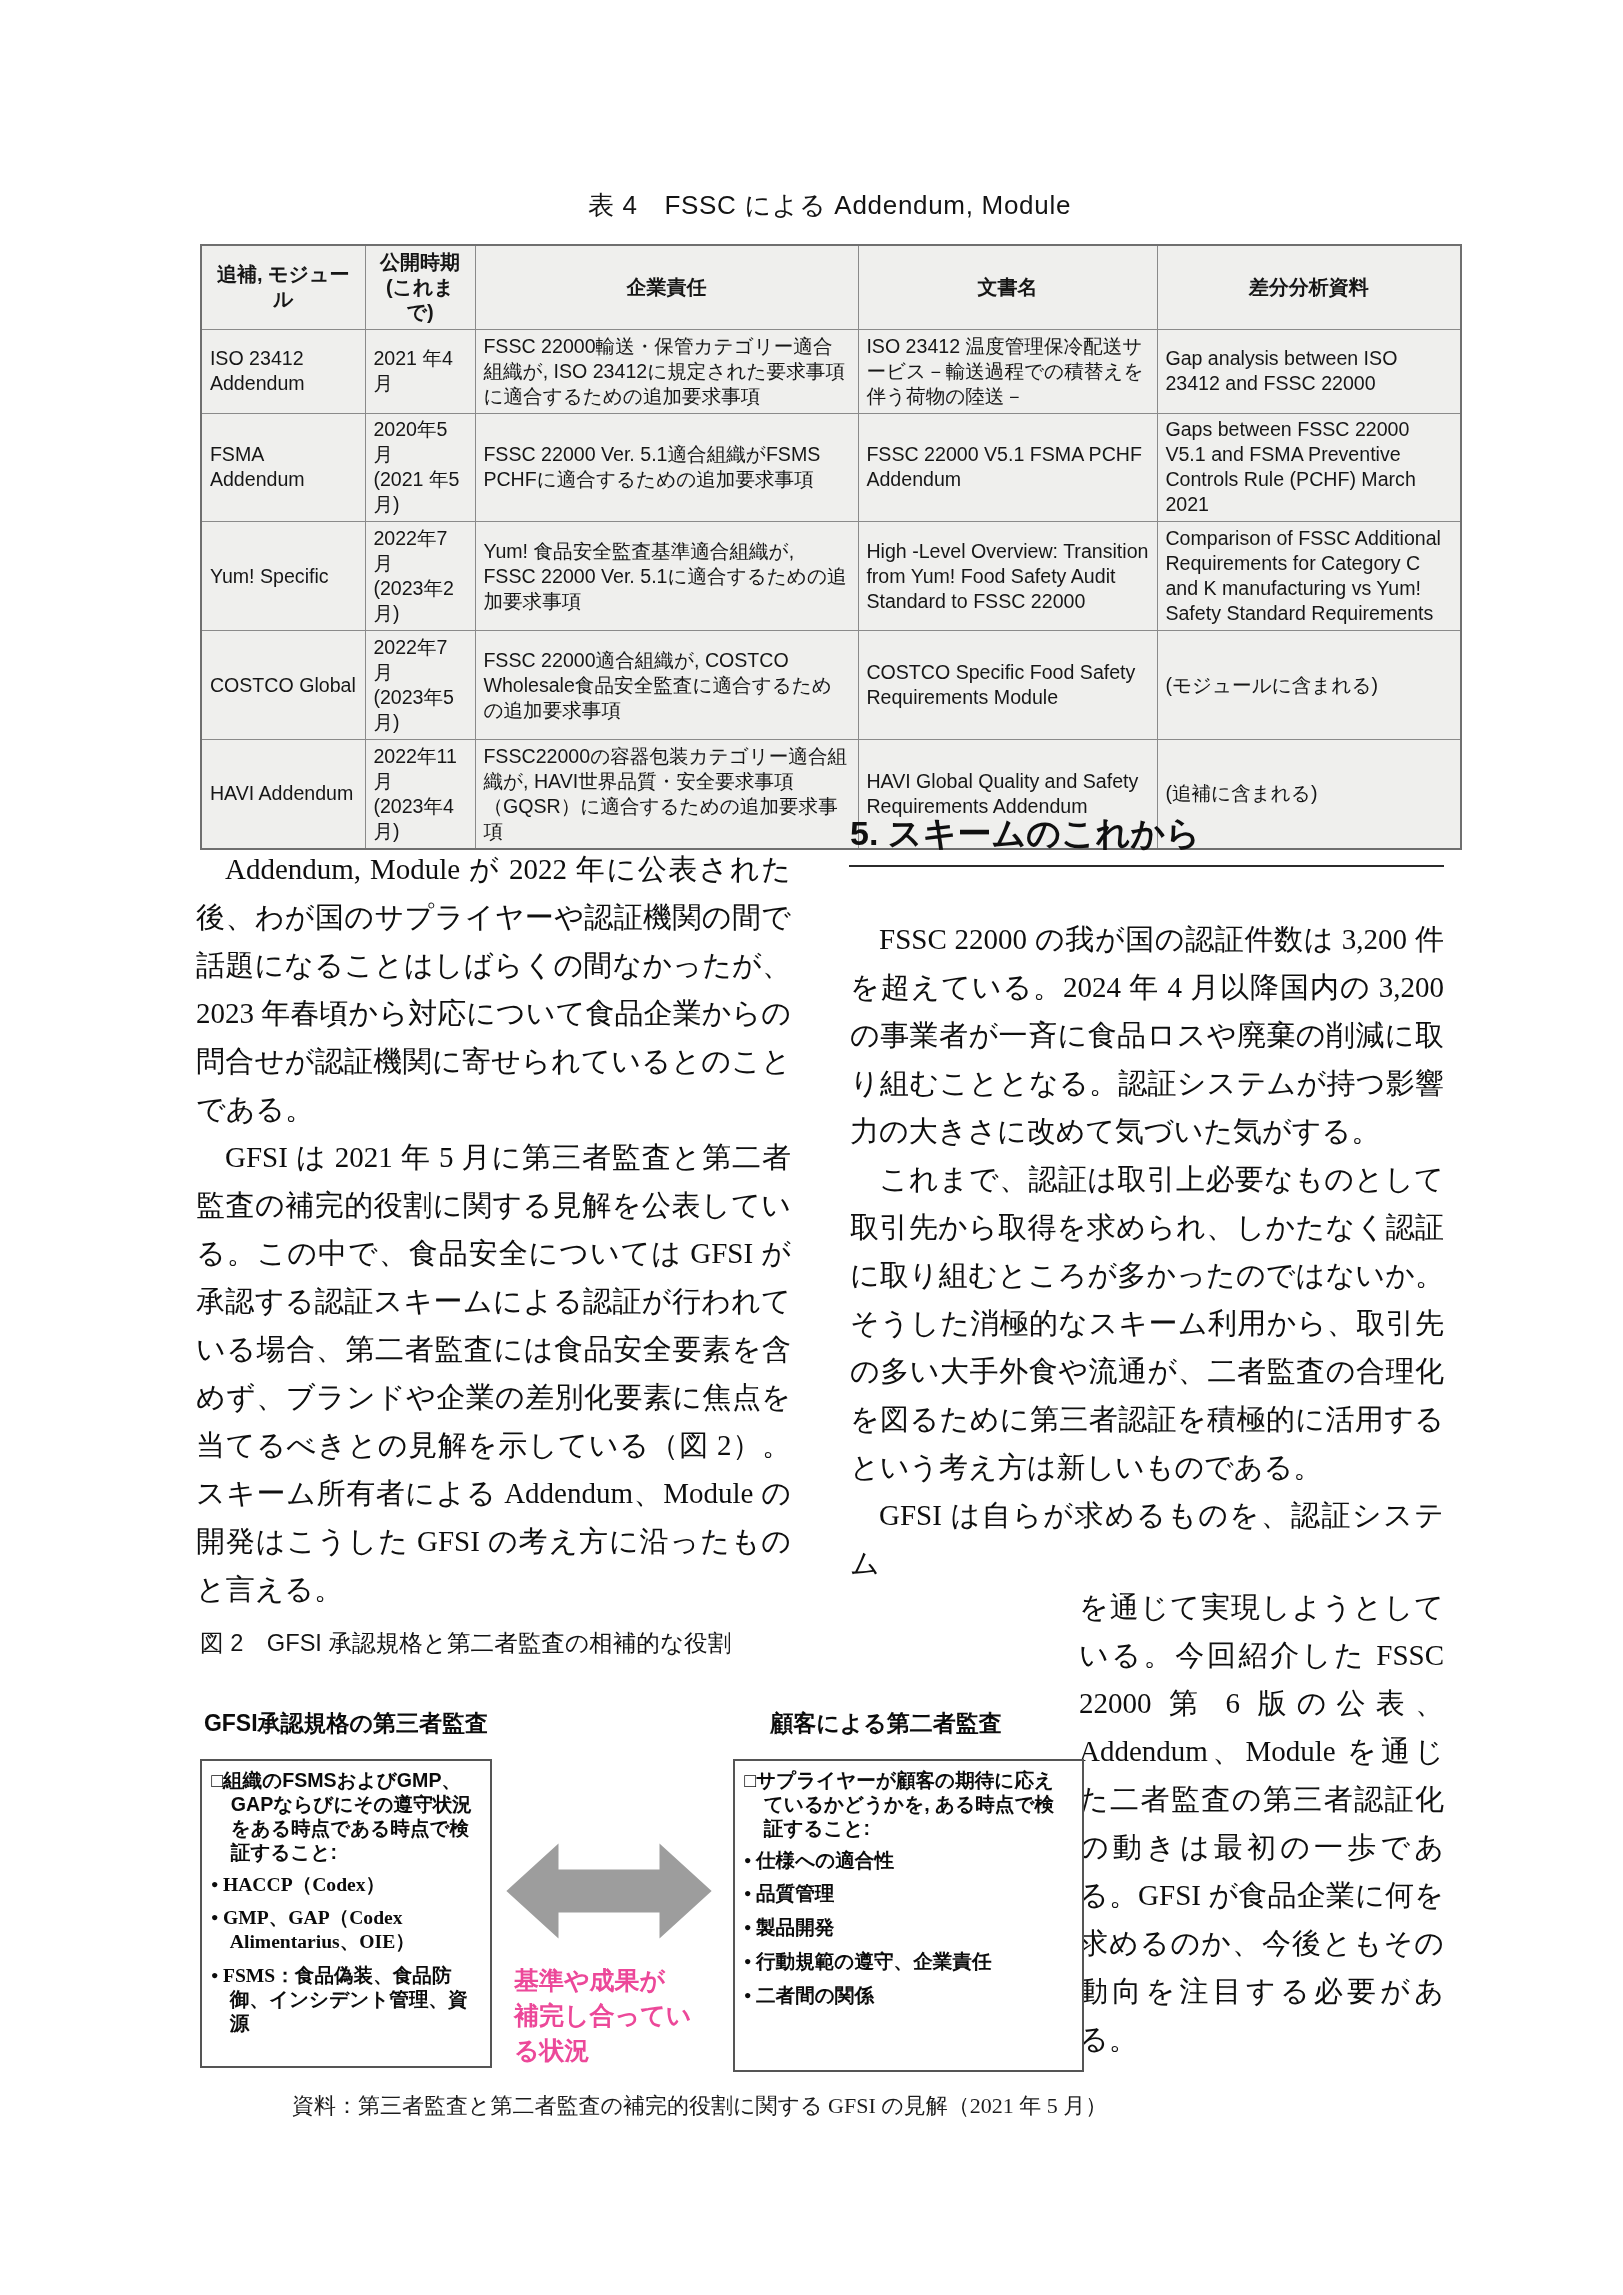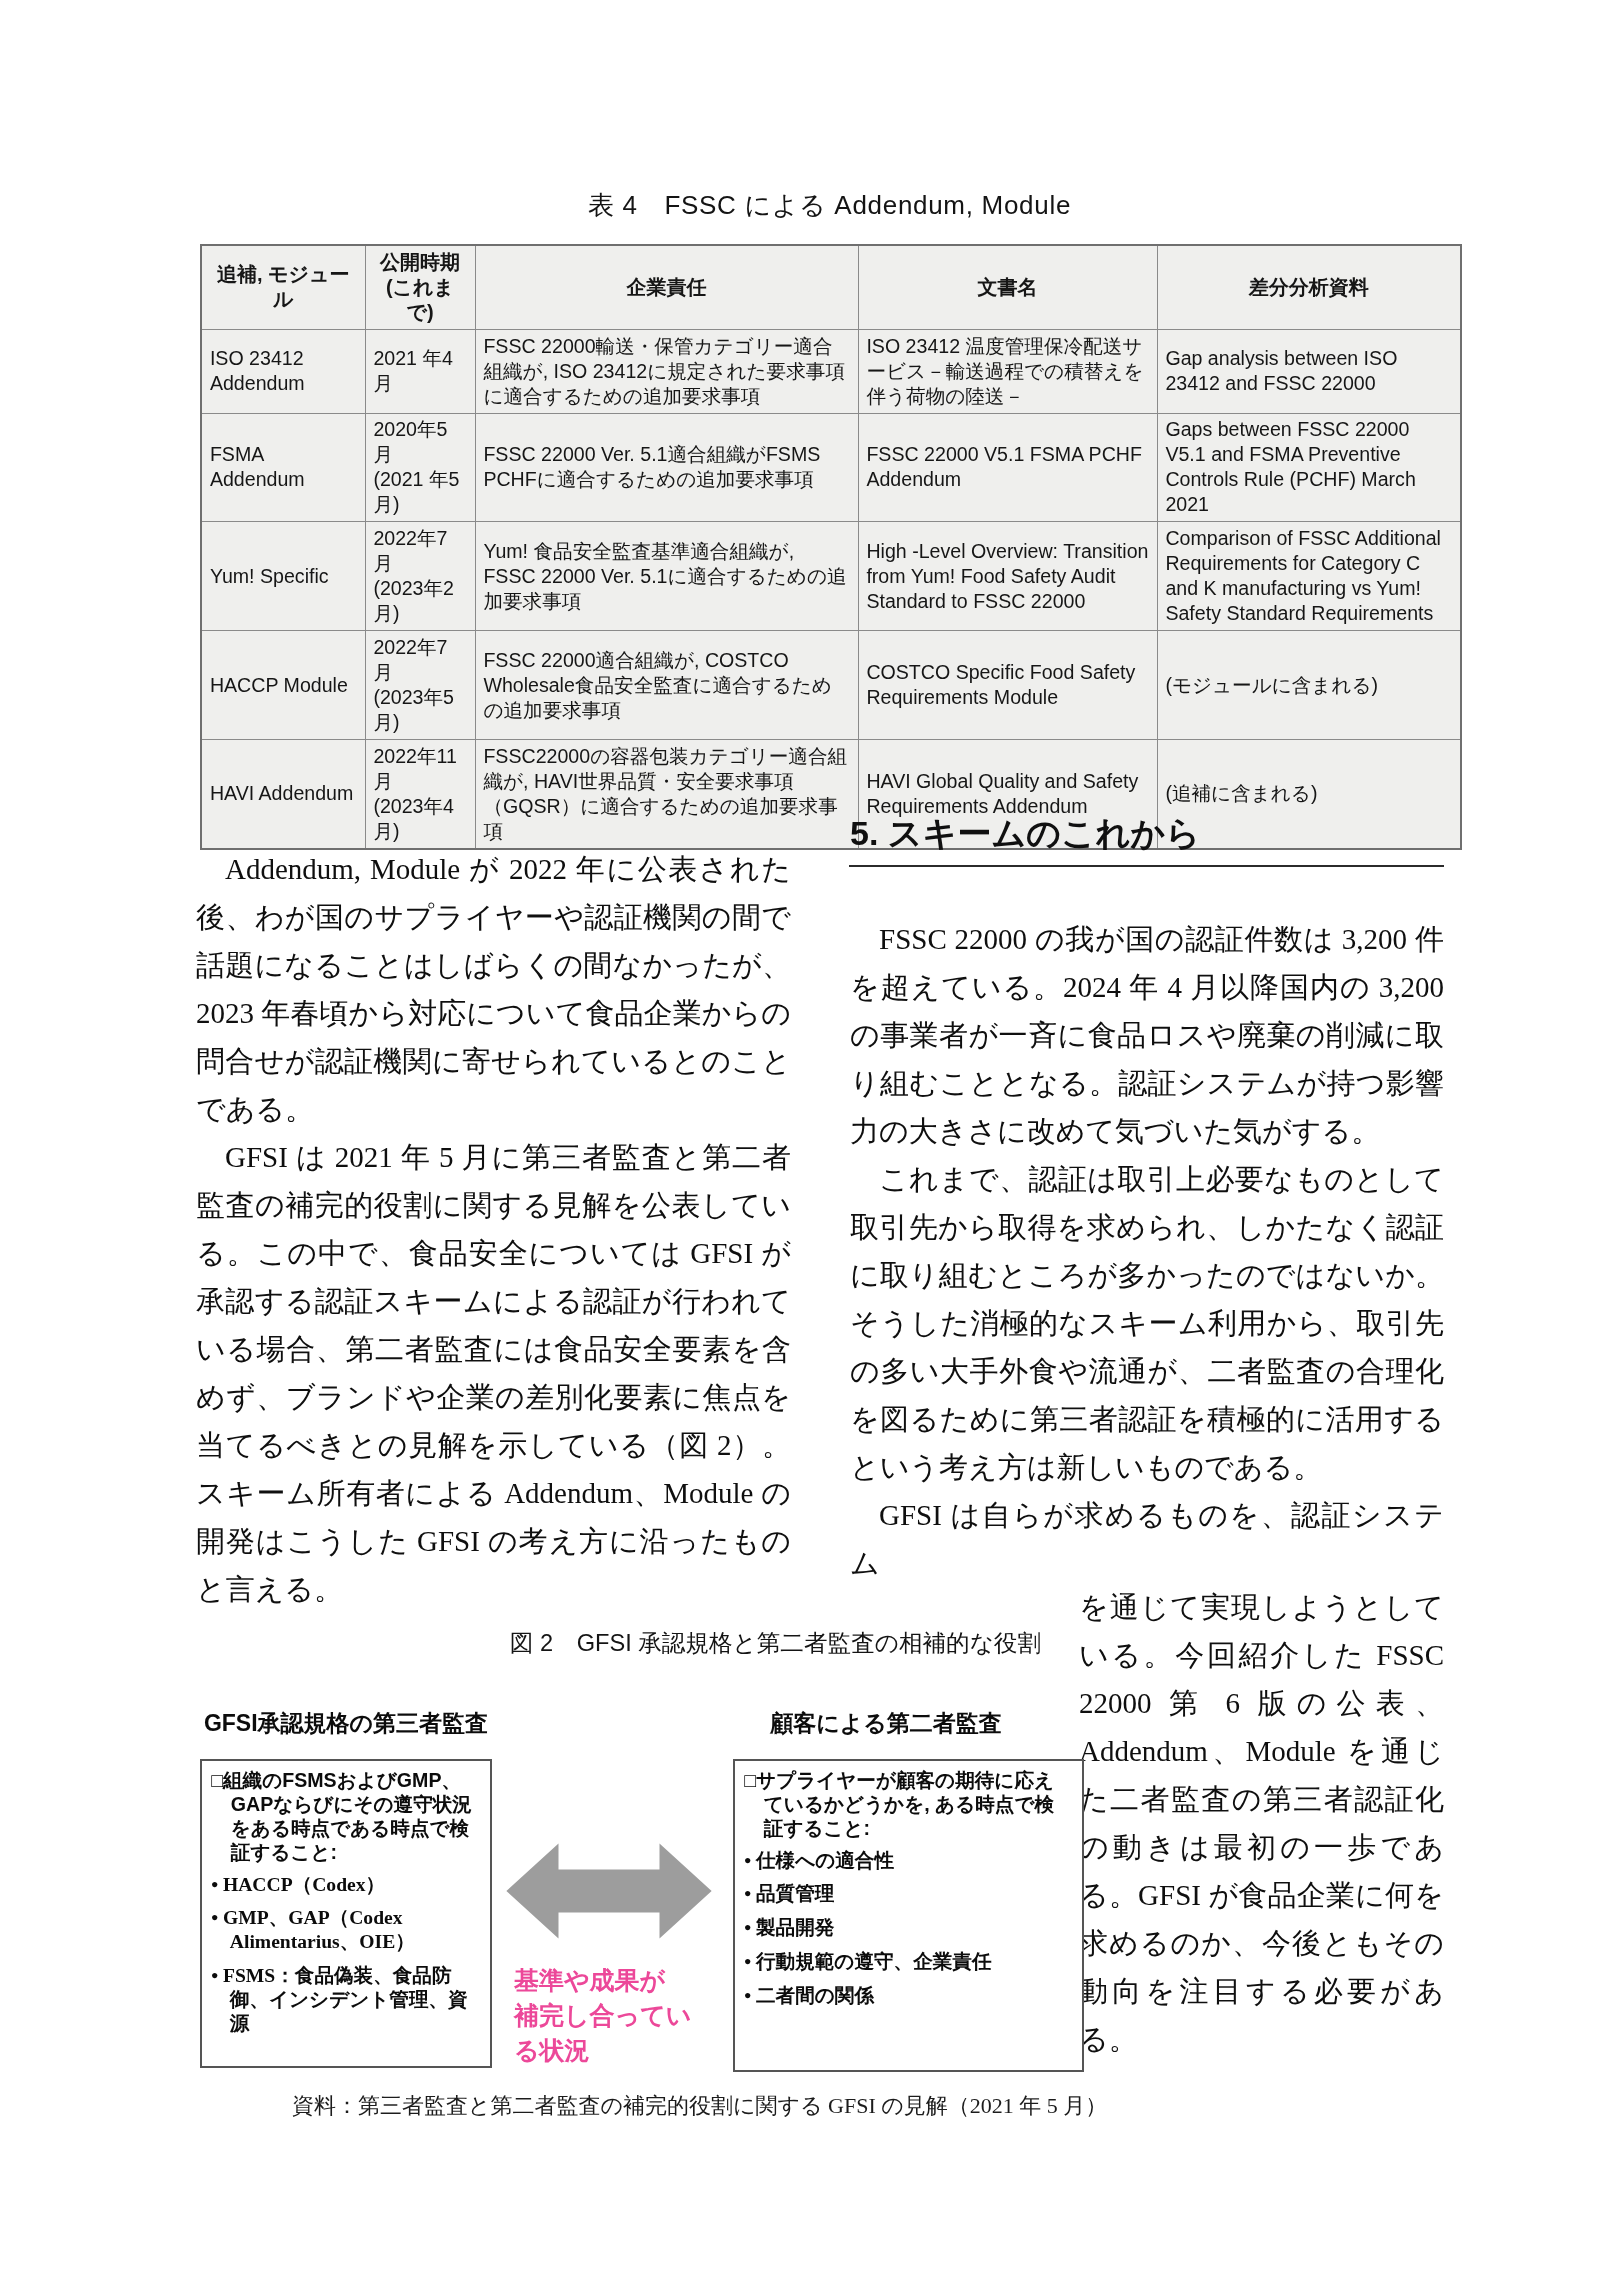--- a/index.html
+++ b/index.html
@@ -53,21 +53,21 @@
     font-family:"Liberation Sans","DejaVu Sans",sans-serif;
     font-weight:bold;font-size:34px;color:#101010;
   }
   .heading-rule{
     position:absolute;left:849px;top:865px;width:595px;height:2px;
     background:#2b2b2b;
   }
   
   .fig-caption{
     position:absolute;left:200px;top:1627px;width:841px;
-    text-align:right;font-size:23.6px;
+    text-align:left;font-size:23.6px;
     font-family:"Liberation Sans","DejaVu Sans",sans-serif;
     color:#141414;
   }
   #figure2{position:absolute;left:200px;top:1688px;width:841px;height:393px;
     font-family:"Liberation Sans","DejaVu Sans",sans-serif;}
   .fig-box-header{
     position:absolute;top:19.6px;
     font-weight:bold;font-size:23px;text-align:center;color:#0c0c0c;
   }
   .fig-box{
@@ -141,21 +141,21 @@
       </tr>
       <tr>
         <td>Yum! Specific</td>
         <td class="cell-date">2022年7月
 (2023年2月)</td>
         <td>Yum! 食品安全監査基準適合組織が, FSSC 22000 Ver. 5.1に適合するための追加要求事項</td>
         <td>High -Level Overview: Transition from Yum! Food Safety Audit Standard to FSSC 22000</td>
         <td>Comparison of FSSC Additional Requirements for Category C and K manufacturing vs Yum! Safety Standard Requirements</td>
       </tr>
       <tr>
-        <td>HACCP Module</td>
+        <td>COSTCO Global</td>
         <td class="cell-date">2022年7月
 (2023年5月)</td>
         <td>FSSC 22000適合組織が, COSTCO Wholesale食品安全監査に適合するための追加要求事項</td>
         <td>COSTCO Specific Food Safety Requirements Module</td>
         <td>(モジュールに含まれる)</td>
       </tr>
       <tr>
         <td>HAVI Addendum</td>
         <td class="cell-date">2022年11 月
 (2023年4月)</td>

